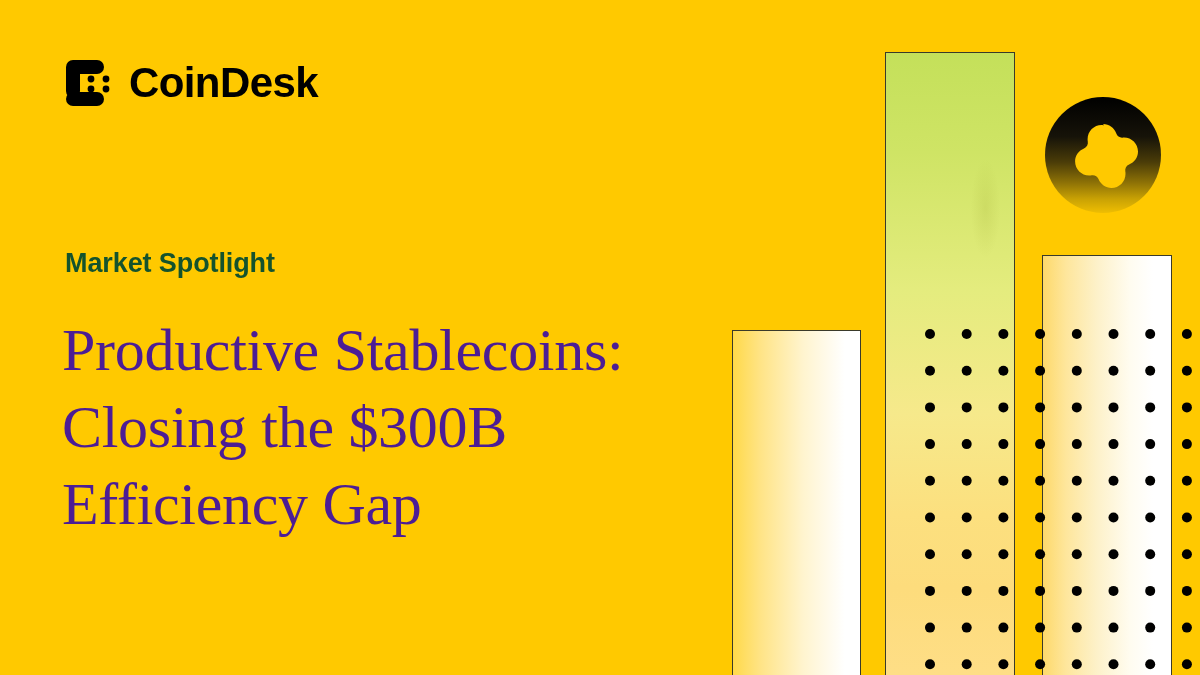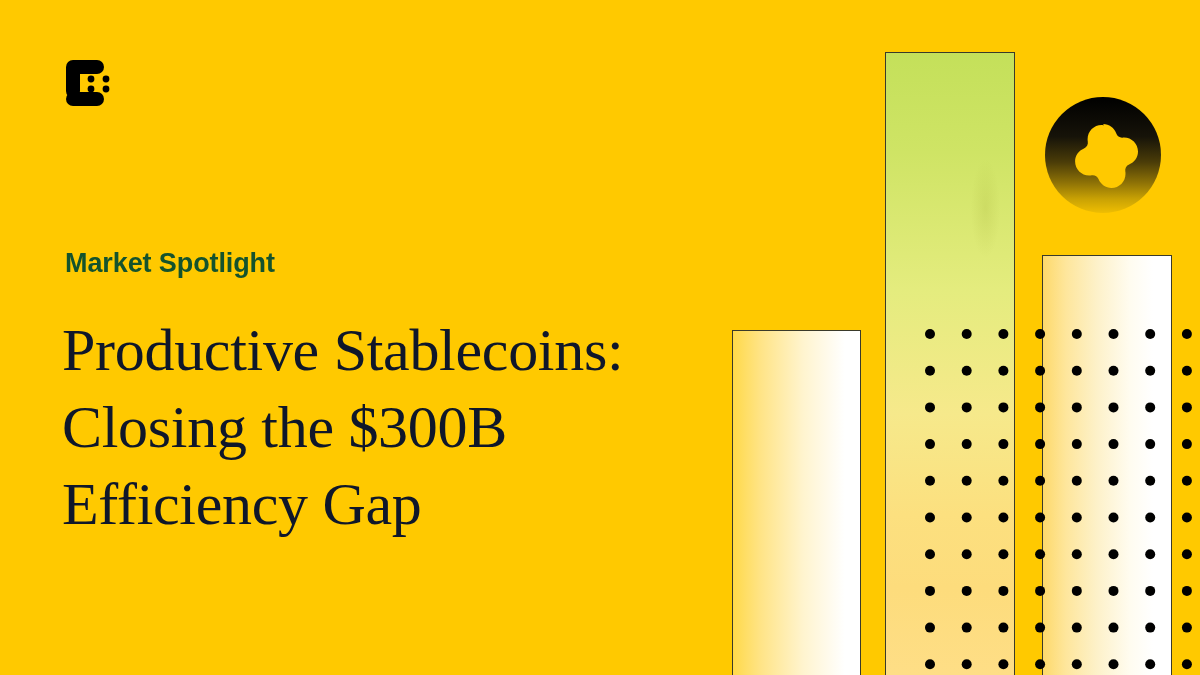--- a/index.html
+++ b/index.html
@@ -130,21 +130,21 @@
     position: absolute;
     left: 62px;
     top: 312px;
     width: 620px;
     margin: 0;
     font-family: "Liberation Serif", "DejaVu Serif", serif;
     font-weight: 400;
     font-size: 60px;
     line-height: 1.28;
     letter-spacing: -0.3px;
-    color: #0f172a;
+    color: #4c1d95;
   }
 </style>
 </head>
 <body>
 
 <div id="stage">
 
   <div id="artwork">
 
     <div class="bar" id="bar-left"></div>
@@ -292,19 +292,20 @@
         <circle cx="20" cy="39" r="7"></circle>
         <circle cx="32" cy="39" r="7"></circle>
         <rect x="8" y="32" width="24" height="14"></rect>
 
         <circle cx="26" cy="19" r="3.4"></circle>
         <circle cx="26" cy="29" r="3.4"></circle>
         <circle cx="41" cy="19" r="3.4"></circle>
         <circle cx="41" cy="29" r="3.4"></circle>
       </g>
     </svg>
+    <span id="logo-wordmark">CoinDesk</span>
   </div>
 
   <div id="eyebrow">Market Spotlight</div>
 
   <h1 id="headline">Productive Stablecoins: Closing the $300B Efficiency Gap</h1>
 
 </div>
 
 </body></html>

